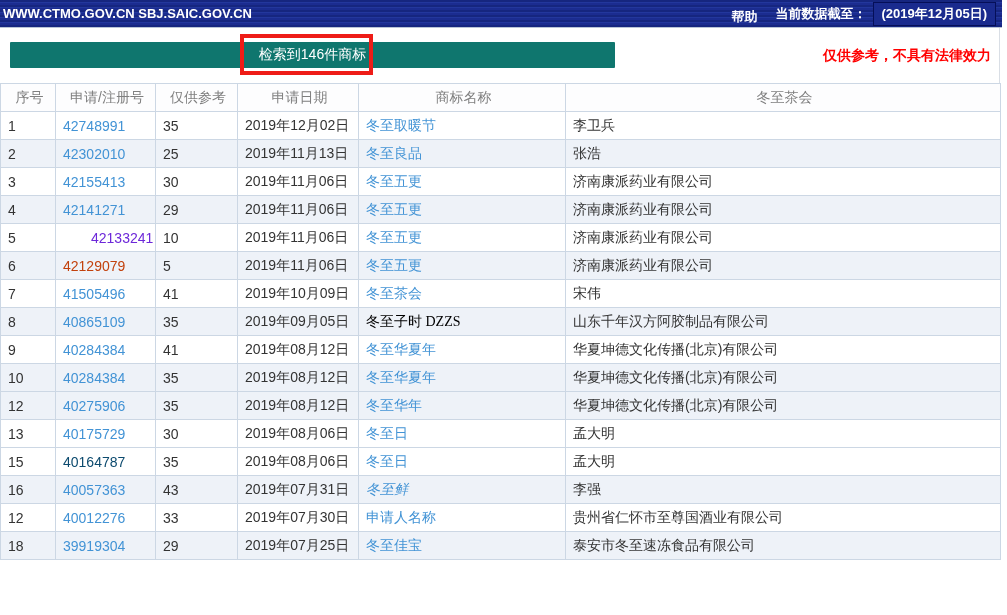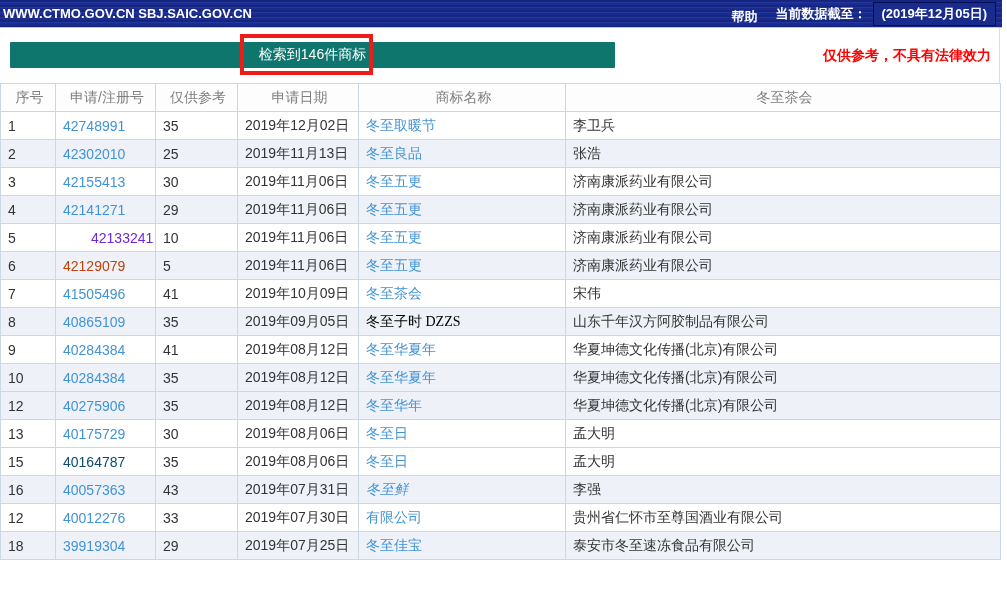--- a/index.html
+++ b/index.html
@@ -229,21 +229,21 @@
         <td>43</td>
         <td>2019年07月31日</td>
         <td><a class="cell-link" style="color: rgb(66, 147, 213); font-style: italic;">冬至鲜</a></td>
         <td>李强</td>
       </tr>
       <tr>
         <td>12</td>
         <td><a class="cell-link" style="color: rgb(66, 147, 213);">40012276</a></td>
         <td>33</td>
         <td>2019年07月30日</td>
-        <td><a class="cell-link" style="color: rgb(66, 147, 213);">有限公司</a></td>
+        <td><a class="cell-link" style="color: rgb(66, 147, 213);">申请人名称</a></td>
         <td>贵州省仁怀市至尊国酒业有限公司</td>
       </tr>
       <tr class="alt">
         <td>18</td>
         <td><a class="cell-link" style="color: rgb(66, 147, 213);">39919304</a></td>
         <td>29</td>
         <td>2019年07月25日</td>
         <td><a class="cell-link" style="color: rgb(66, 147, 213);">冬至佳宝</a></td>
         <td>泰安市冬至速冻食品有限公司</td>
       </tr>

